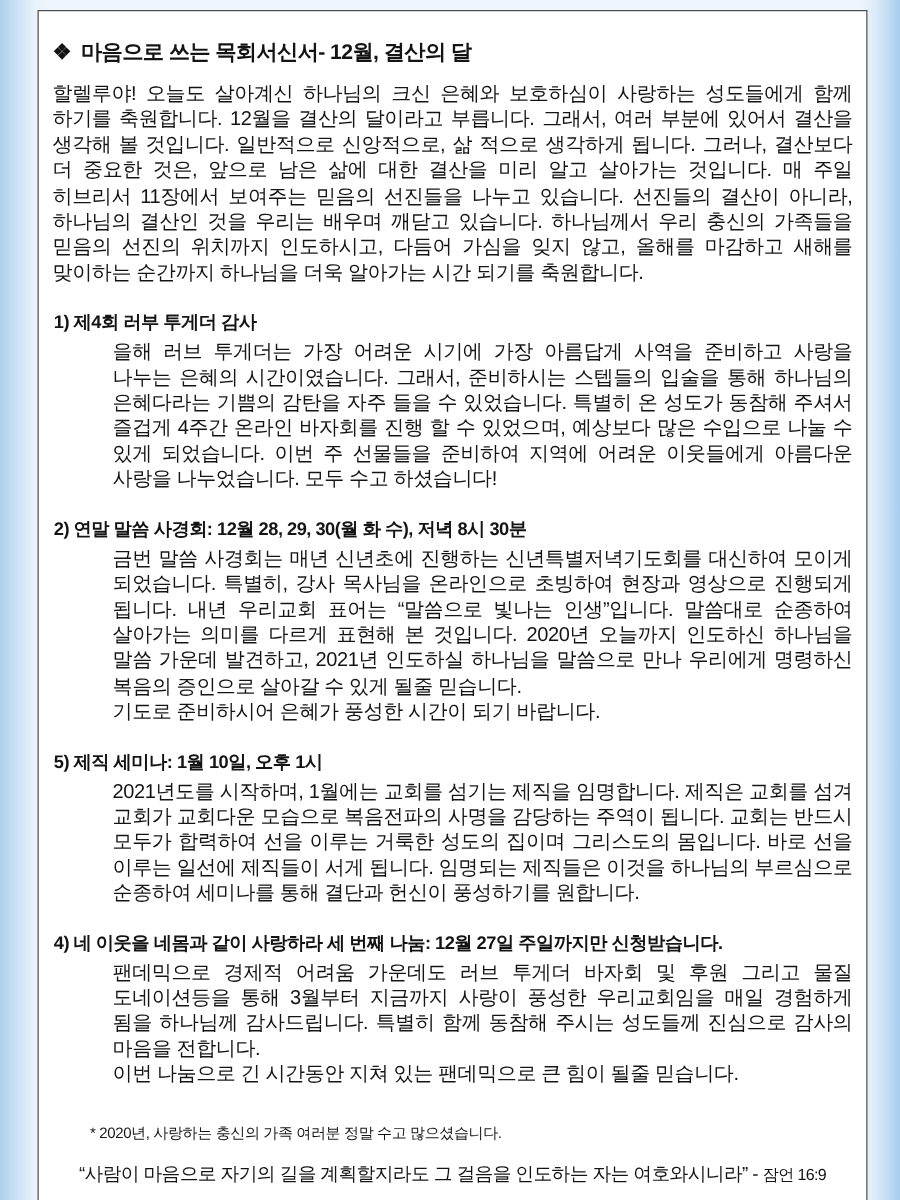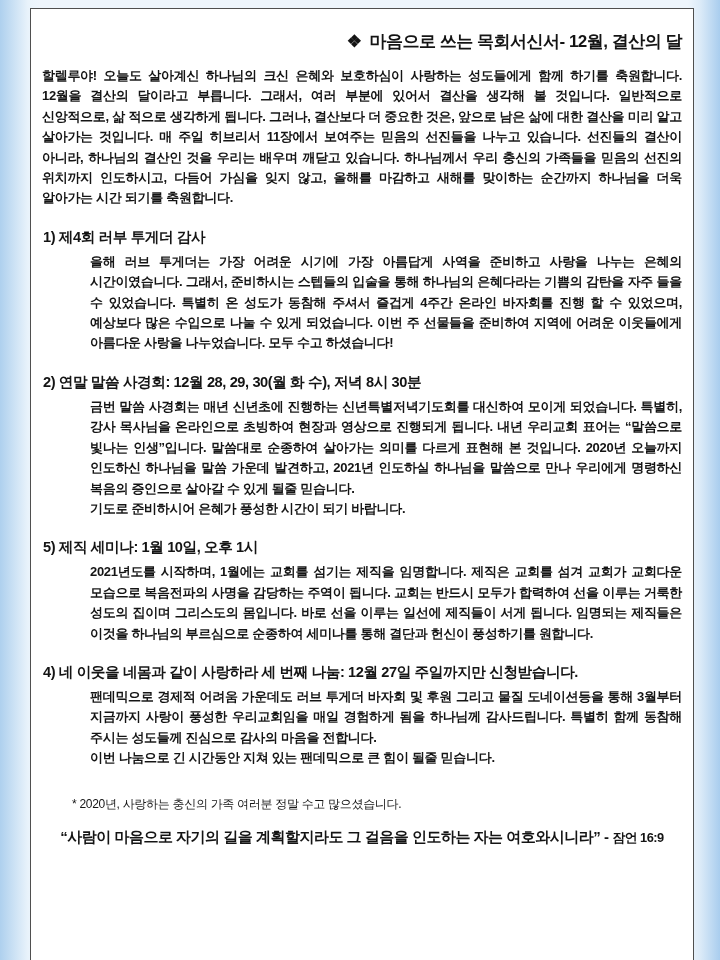--- a/index.html
+++ b/index.html
@@ -20,38 +20,37 @@
     left: 30px;
     top: 8px;
     width: 664px;
     height: 1020px;
     box-sizing: border-box;
     background: #ffffff;
     border: 1px solid #4f4f4f;
     padding: 21px 11px 30px 11px;
   }
   .title {
-    text-align: right;
+    text-align: left;
     font-weight: bold;
     font-size: 17px;
     letter-spacing: -0.5px;
     margin: 0 0 13px 0;
     white-space: nowrap;
   }
   .title .diamond {
     margin-right: 8px;
   }
   p.body-text {
     margin: 0;
-    font-size: 13px;
+    font-size: 16px;
     line-height: 20.4px;
     text-align: justify;
     word-break: keep-all;
     letter-spacing: -0.3px;
-    font-weight: bold;
   }
   .section {
     margin-top: 19px;
   }
   .section-heading {
     margin: 0 0 5px 1px;
     font-size: 14.6px;
     font-weight: bold;
     letter-spacing: -0.4px;
   }
@@ -63,21 +62,21 @@
     text-decoration: underline;
   }
   .note {
     margin: 27px 0 0 30px;
     font-size: 12px;
     letter-spacing: -0.3px;
   }
   .quote {
     margin-top: 15px;
     text-align: center;
-    font-weight: bold;
+    font-weight: normal;
     font-size: 15px;
     letter-spacing: -0.5px;
     white-space: nowrap;
   }
   .quote .ref {
     font-size: 12.8px;
     margin-left: 4px;
   }
 </style>
 </head>

